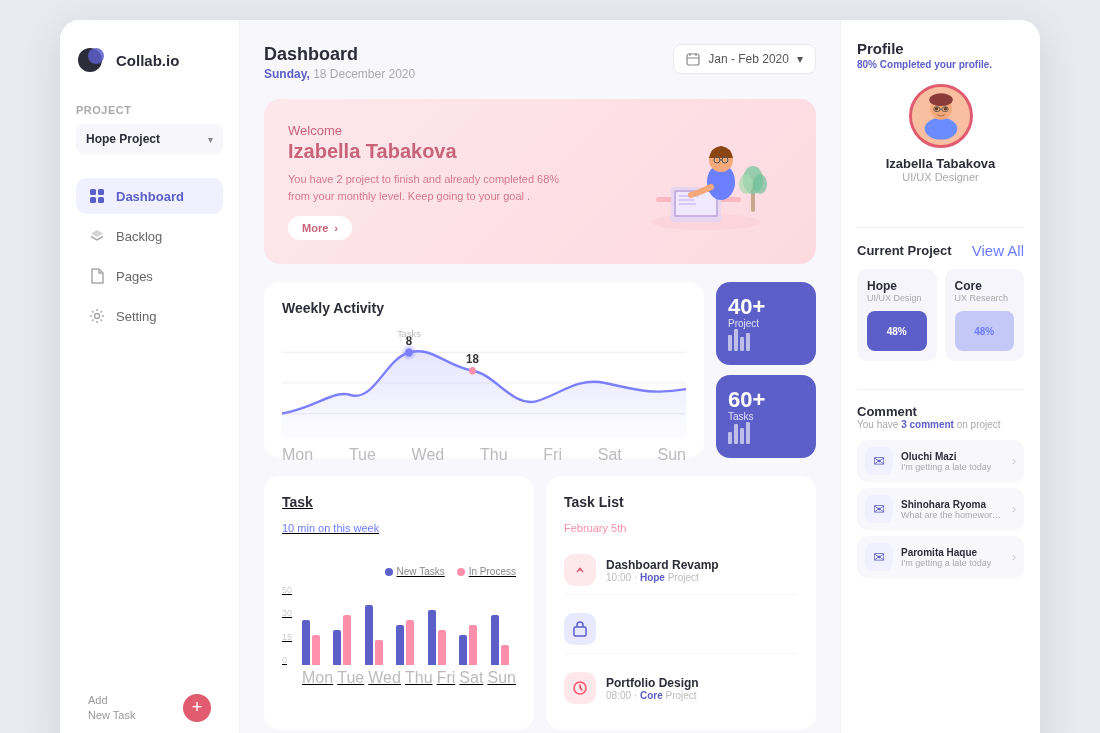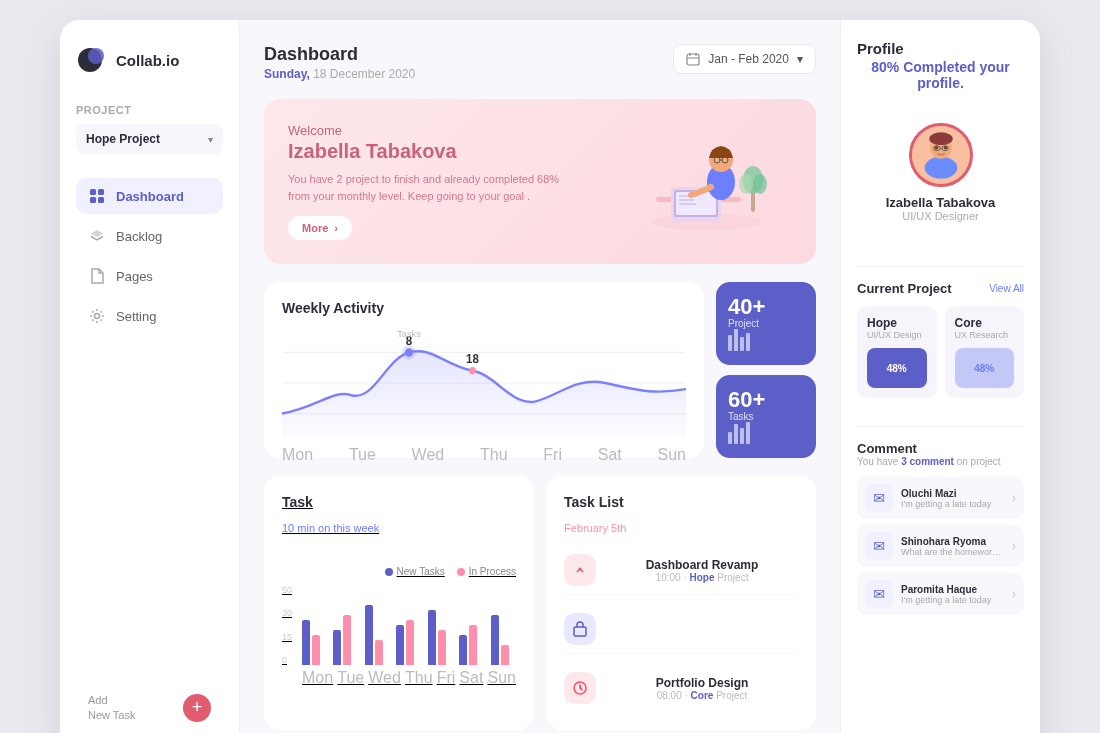--- a/index.html
+++ b/index.html
@@ -307,24 +307,23 @@
     }
     
     .profile-section { margin-bottom: 20px; }
     .profile-heading {
       font-size: 15px;
       font-weight: 700;
       color: #2d2d3a;
       margin-bottom: 2px;
     }
     .profile-complete {
-      font-size: 14px;
+      font-size: 10px;
       color: #aaa;
-      margin-bottom: 32px;
-      text-align: center;
+      margin-bottom: 14px;
     }
     .profile-complete span { color: #5b5fc7; font-weight: 600; }
     .profile-avatar-area {
       display: flex;
       flex-direction: column;
       align-items: center;
       margin-bottom: 10px;
     }
     .avatar-ring {
       width: 64px;
@@ -360,21 +359,21 @@
       align-items: center;
       justify-content: space-between;
       margin-bottom: 10px;
     }
     .section-title {
       font-size: 13px;
       font-weight: 700;
       color: #2d2d3a;
     }
     .view-all {
-      font-size: 10px;
+      font-size: 15px;
       color: #6c7cff;
       cursor: pointer;
     }
     .project-cards {
       display: grid;
       grid-template-columns: 1fr 1fr;
       gap: 8px;
       margin-bottom: 14px;
     }
     .project-card {
@@ -469,21 +468,20 @@
       display: flex;
       flex-direction: column;
       gap: 10px;
     }
     .task-item {
       display: flex;
       align-items: center;
       gap: 10px;
       padding: 8px 0;
       border-bottom: 1px solid #f5f5fb;
-      text-align: center;
     }
     .task-item:last-child { border-bottom: none; }
     .task-icon {
       width: 32px;
       height: 32px;
       border-radius: 10px;
       display: flex;
       align-items: center;
       justify-content: center;
       font-size: 14px;

